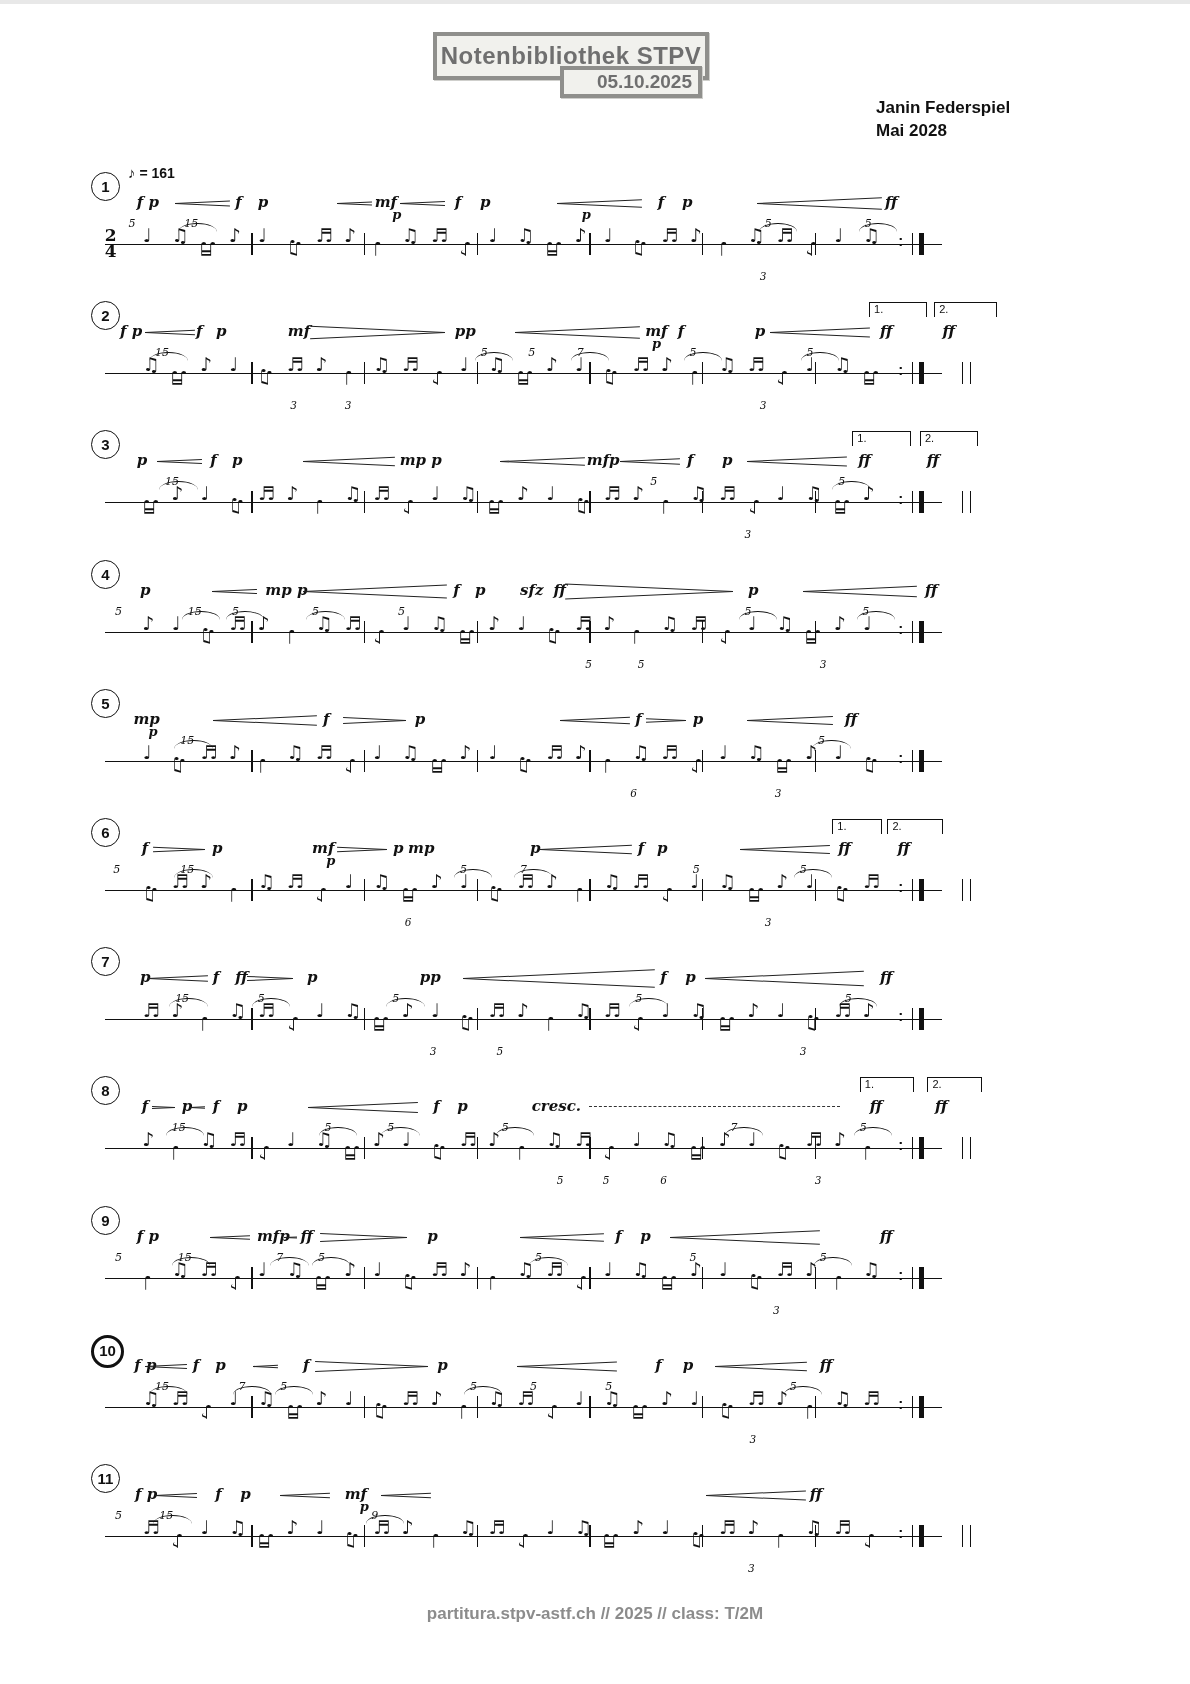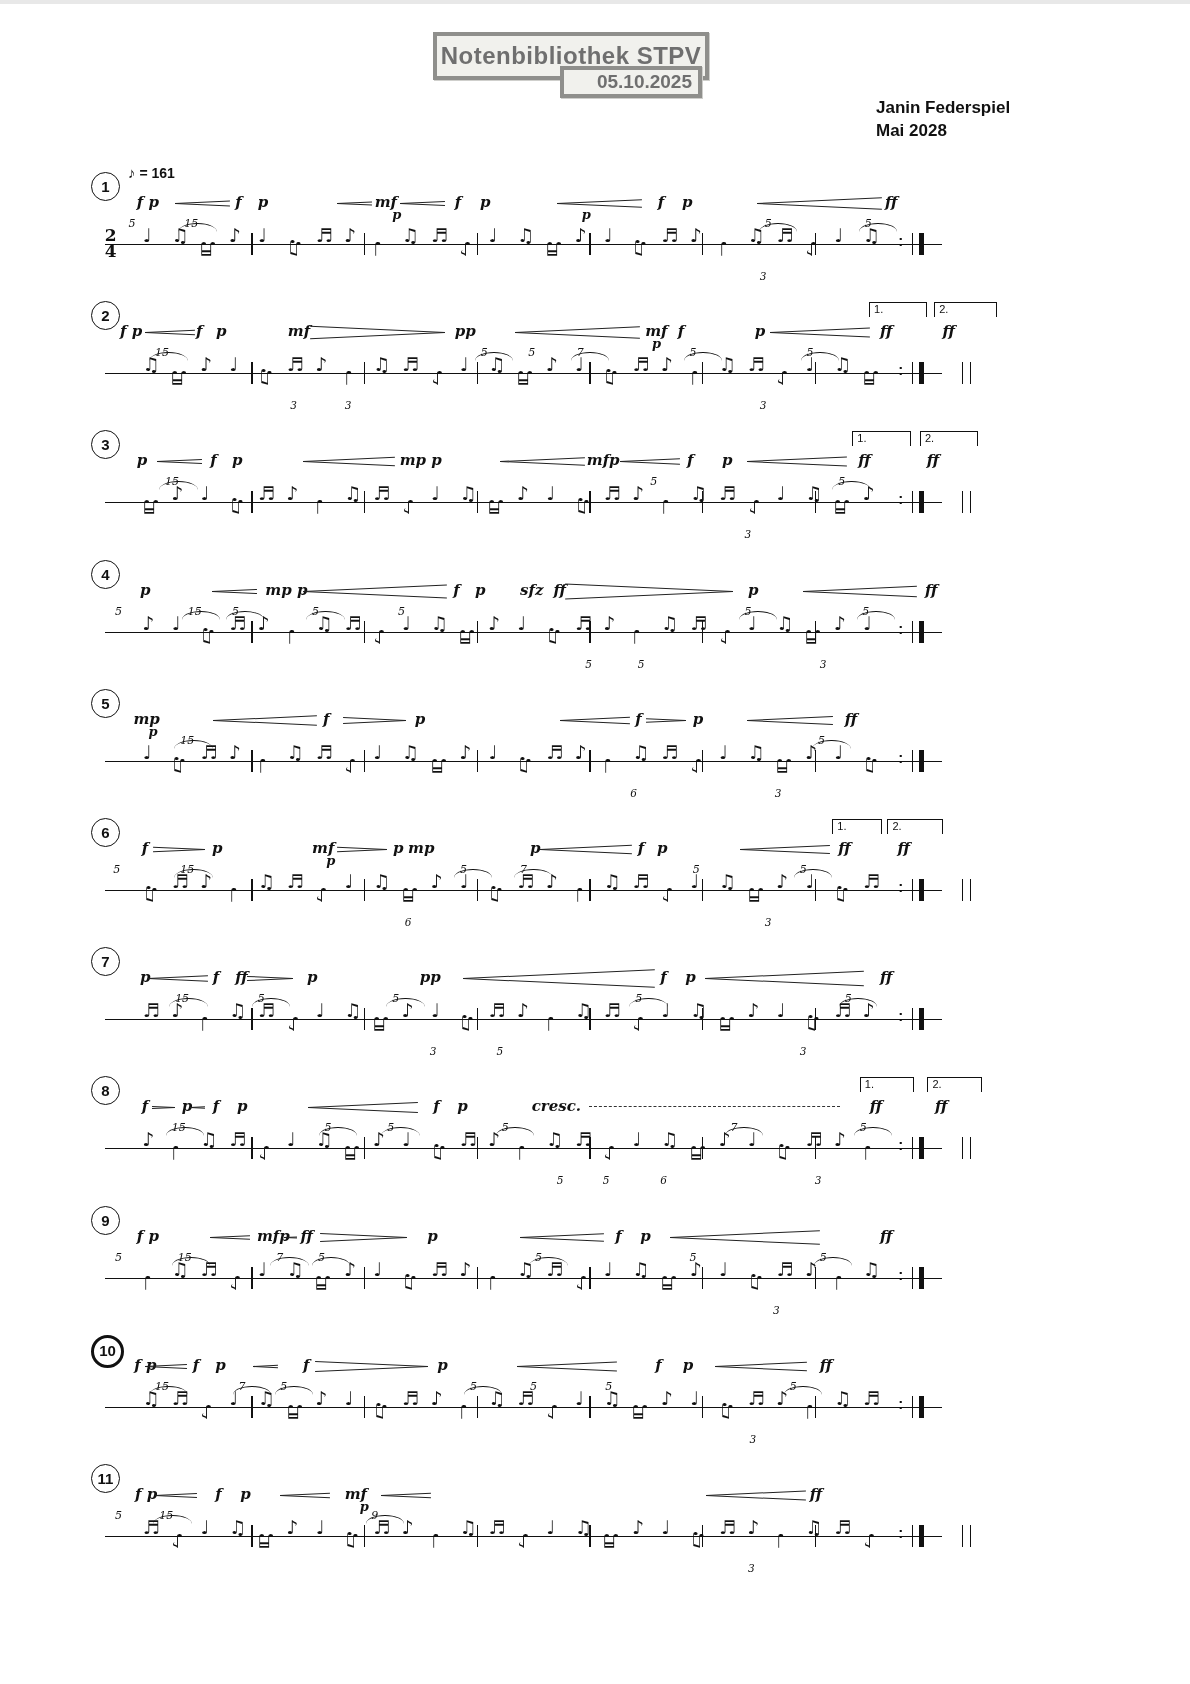--- a/index.html
+++ b/index.html
@@ -999,13 +999,14 @@
           <span class="bar thick" style="left:97.5%"></span>
           <span class="bar" style="left:102.6%"></span>
           <span class="bar" style="left:103.6%"></span>
         </div>
         <div class="tup">
           <span style="left:77%">3</span>
         </div>
       </div>
     </div>
 
+  <div class="footer">partitura.stpv-astf.ch // 2025 // class: T/2M</div>
 </div>
 
 </body></html>

